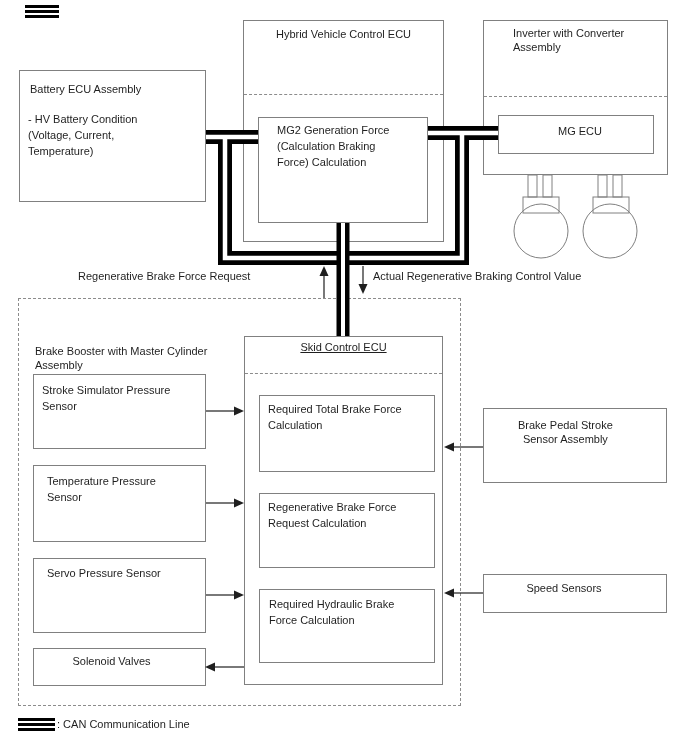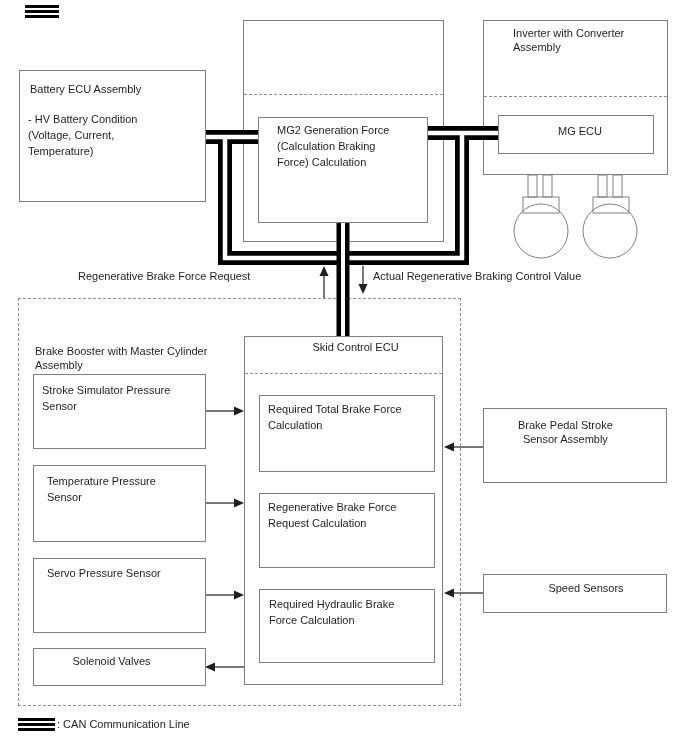--- a/index.html
+++ b/index.html
@@ -60,20 +60,21 @@
   <div class="box" style="left:483px;top:408px;width:184px;height:75px;"></div>
   <div class="box" style="left:483px;top:574px;width:184px;height:39px;"></div>
 
   <div class="txt" style="left:30px;top:81px;">Battery ECU Assembly</div>
   <div class="txt" style="left:28px;top:111px;">
     <span class="ln">- HV Battery Condition</span>
     <span class="ln">(Voltage, Current,</span>
     <span class="ln">Temperature)</span>
   </div>
 
+  <div class="txt center" style="left:243px;top:26px;width:201px;">Hybrid Vehicle Control ECU</div>
 
   <div class="txt" style="left:277px;top:122px;">
     <span class="ln">MG2 Generation Force</span>
     <span class="ln">(Calculation Braking</span>
     <span class="ln">Force) Calculation</span>
   </div>
 
   <div class="txt lh14" style="left:513px;top:26px;">
     <span class="ln">Inverter with Converter</span>
     <span class="ln">Assembly</span>
@@ -85,21 +86,21 @@
   <div class="txt center" style="left:583px;top:225px;width:54px;">MG2</div>
 
   <div class="txt" style="left:78px;top:268px;">Regenerative Brake Force Request</div>
   <div class="txt" style="left:373px;top:268px;">Actual Regenerative Braking Control Value</div>
 
   <div class="txt lh14" style="left:35px;top:305px;margin-top:39px;">
     <span class="ln">Brake Booster with Master Cylinder</span>
     <span class="ln">Assembly</span>
   </div>
 
-  <div class="txt center" style="left:256px;top:339px;width:199px;">Skid Control ECU</div>
+  <div class="txt center" style="left:244px;top:339px;width:199px;text-decoration:underline;">Skid Control ECU</div>
 
   <div class="txt" style="left:268px;top:401px;">
     <span class="ln">Required Total Brake Force</span>
     <span class="ln">Calculation</span>
   </div>
   <div class="txt" style="left:268px;top:499px;">
     <span class="ln">Regenerative Brake Force</span>
     <span class="ln">Request Calculation</span>
   </div>
   <div class="txt" style="left:269px;top:596px;">
@@ -115,21 +116,21 @@
     <span class="ln">Temperature Pressure</span>
     <span class="ln">Sensor</span>
   </div>
   <div class="txt" style="left:47px;top:565px;">Servo Pressure Sensor</div>
   <div class="txt center" style="left:33px;top:653px;width:157px;">Solenoid Valves</div>
 
   <div class="txt lh14" style="left:518px;top:418px;text-align:center;">
     <span class="ln">Brake Pedal Stroke</span>
     <span class="ln">Sensor Assembly</span>
   </div>
-  <div class="txt center" style="left:494px;top:580px;width:184px;">Speed Sensors</div>
+  <div class="txt center" style="left:472px;top:580px;width:184px;">Speed Sensors</div>
 
   <div class="canglyph" style="left:18px;top:718px;width:37px;">
     <div class="bar"></div>
     <div class="bar"></div>
     <div class="bar"></div>
   </div>
   <div class="txt" style="left:57px;top:716px;">: CAN Communication Line</div>
 
   <svg class="overlay" width="688" height="755" viewBox="0 0 688 755">
 

